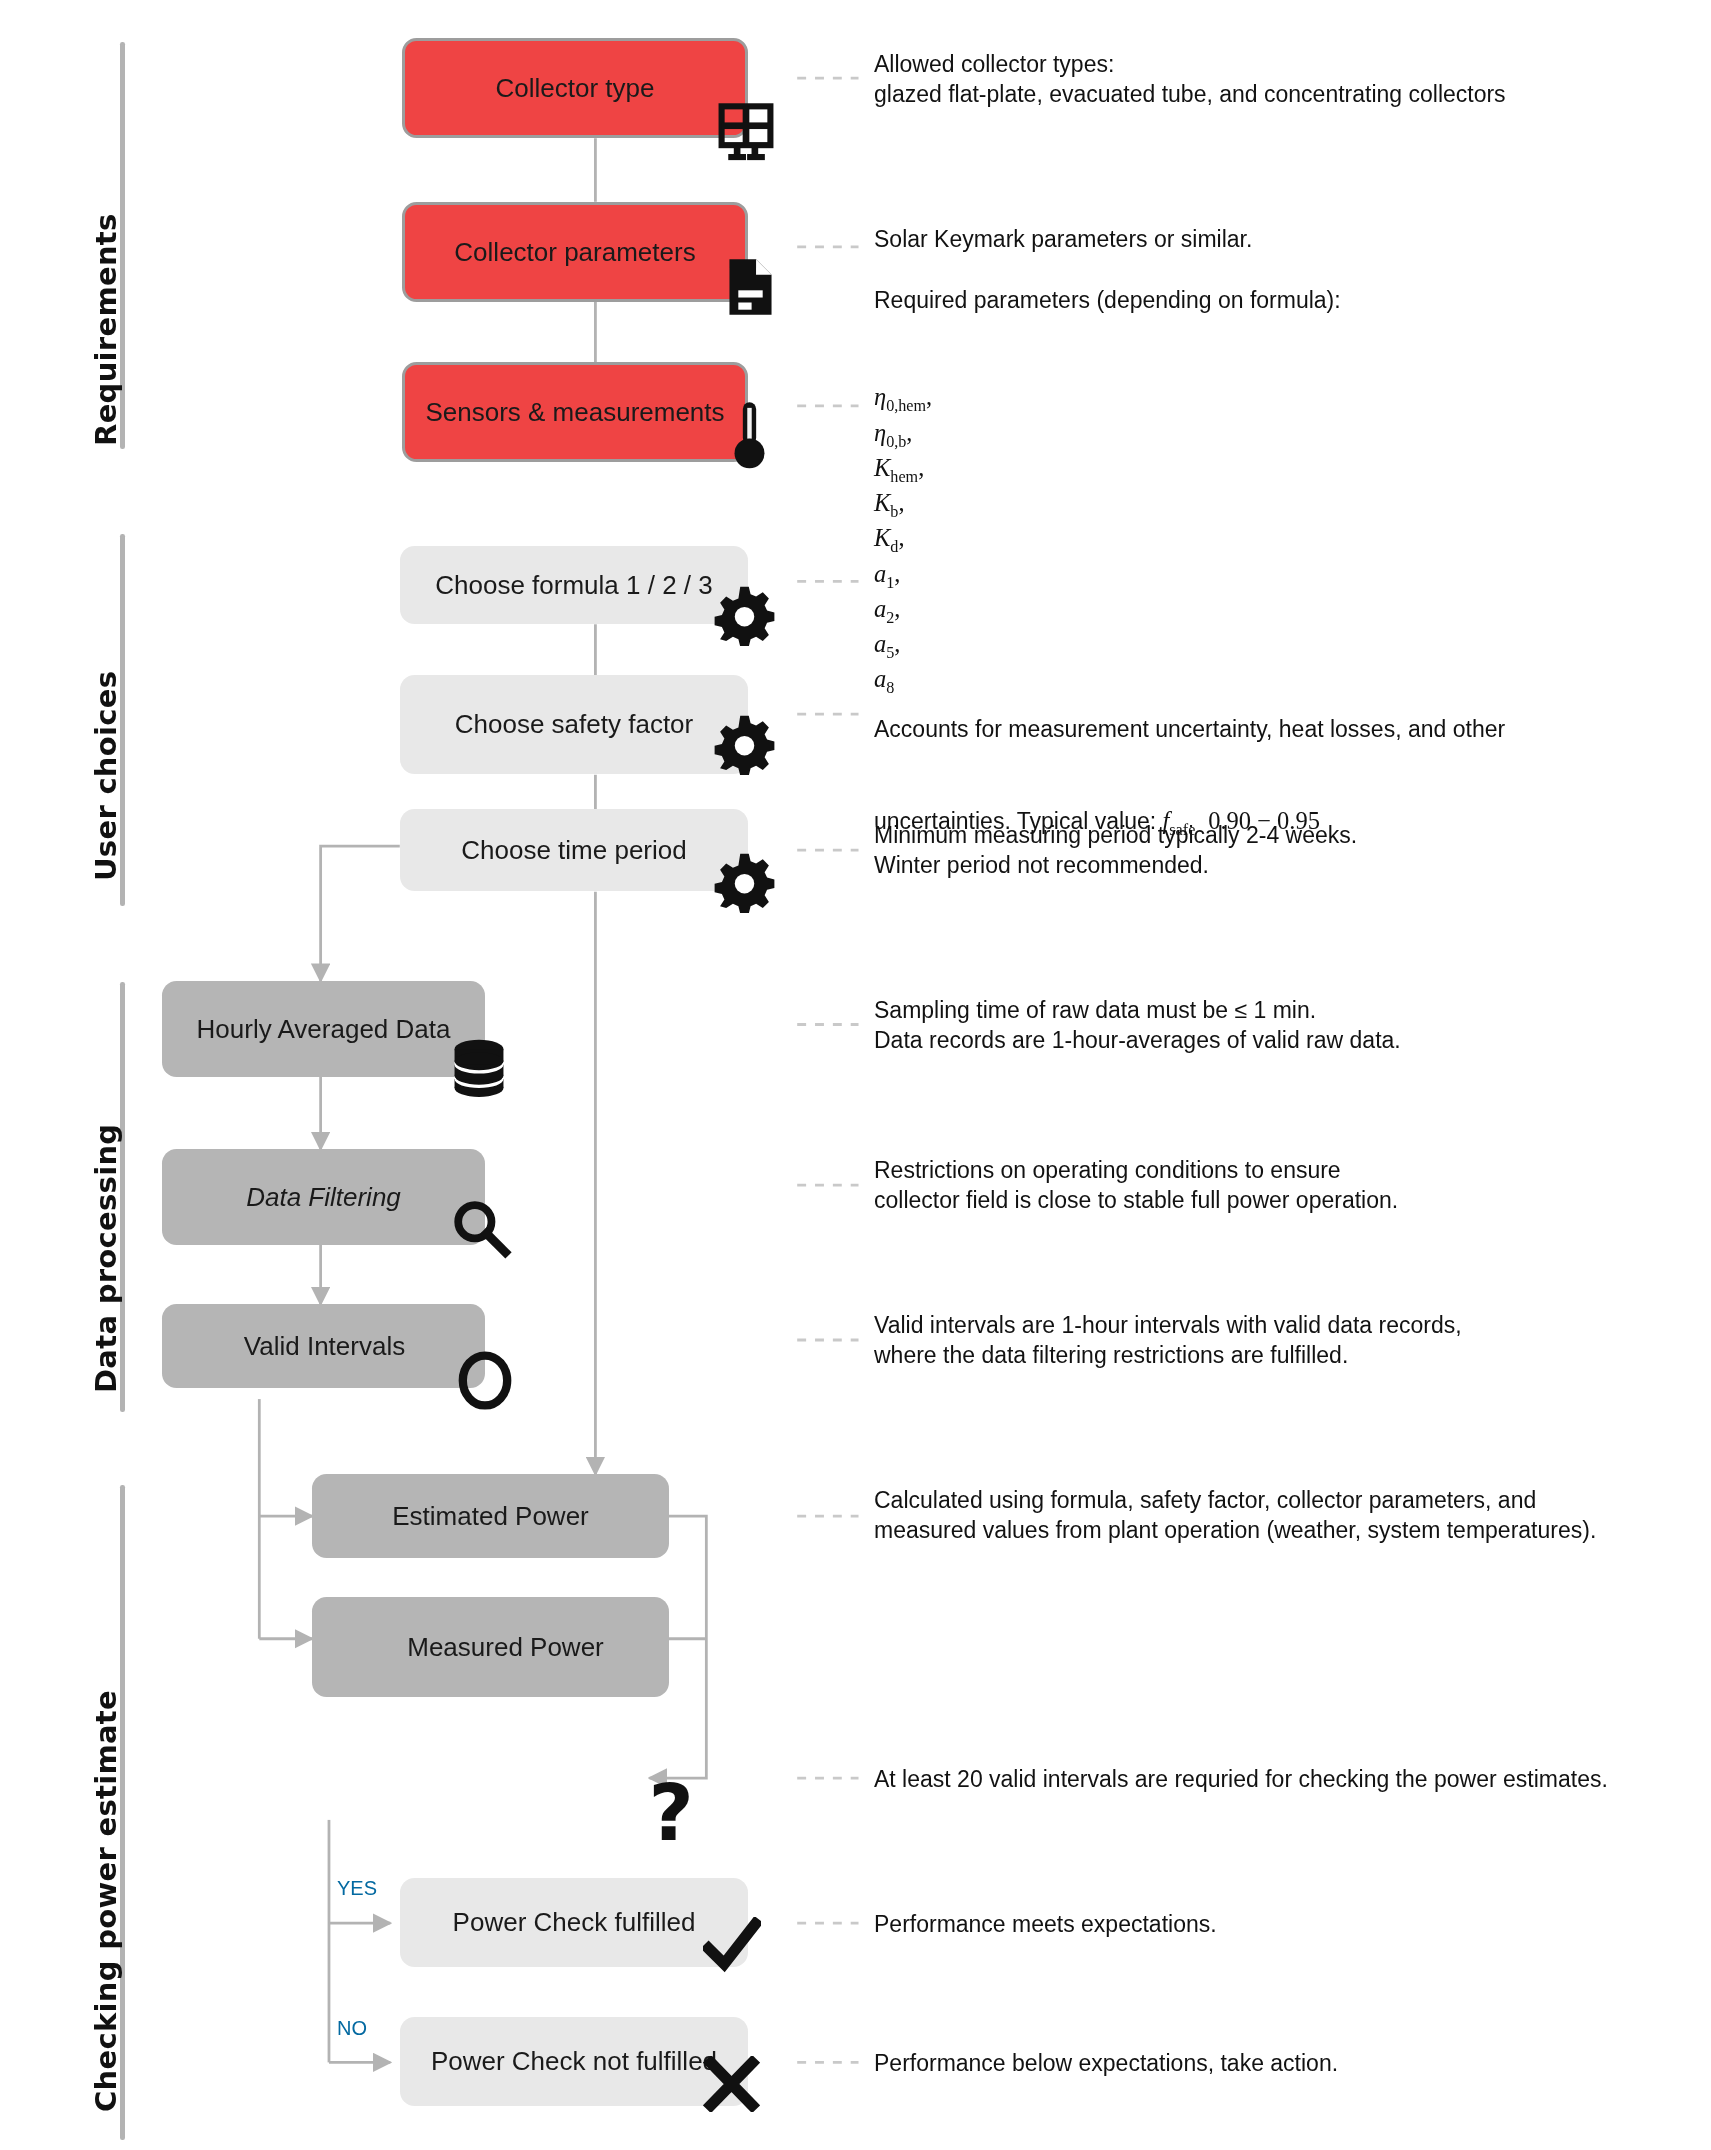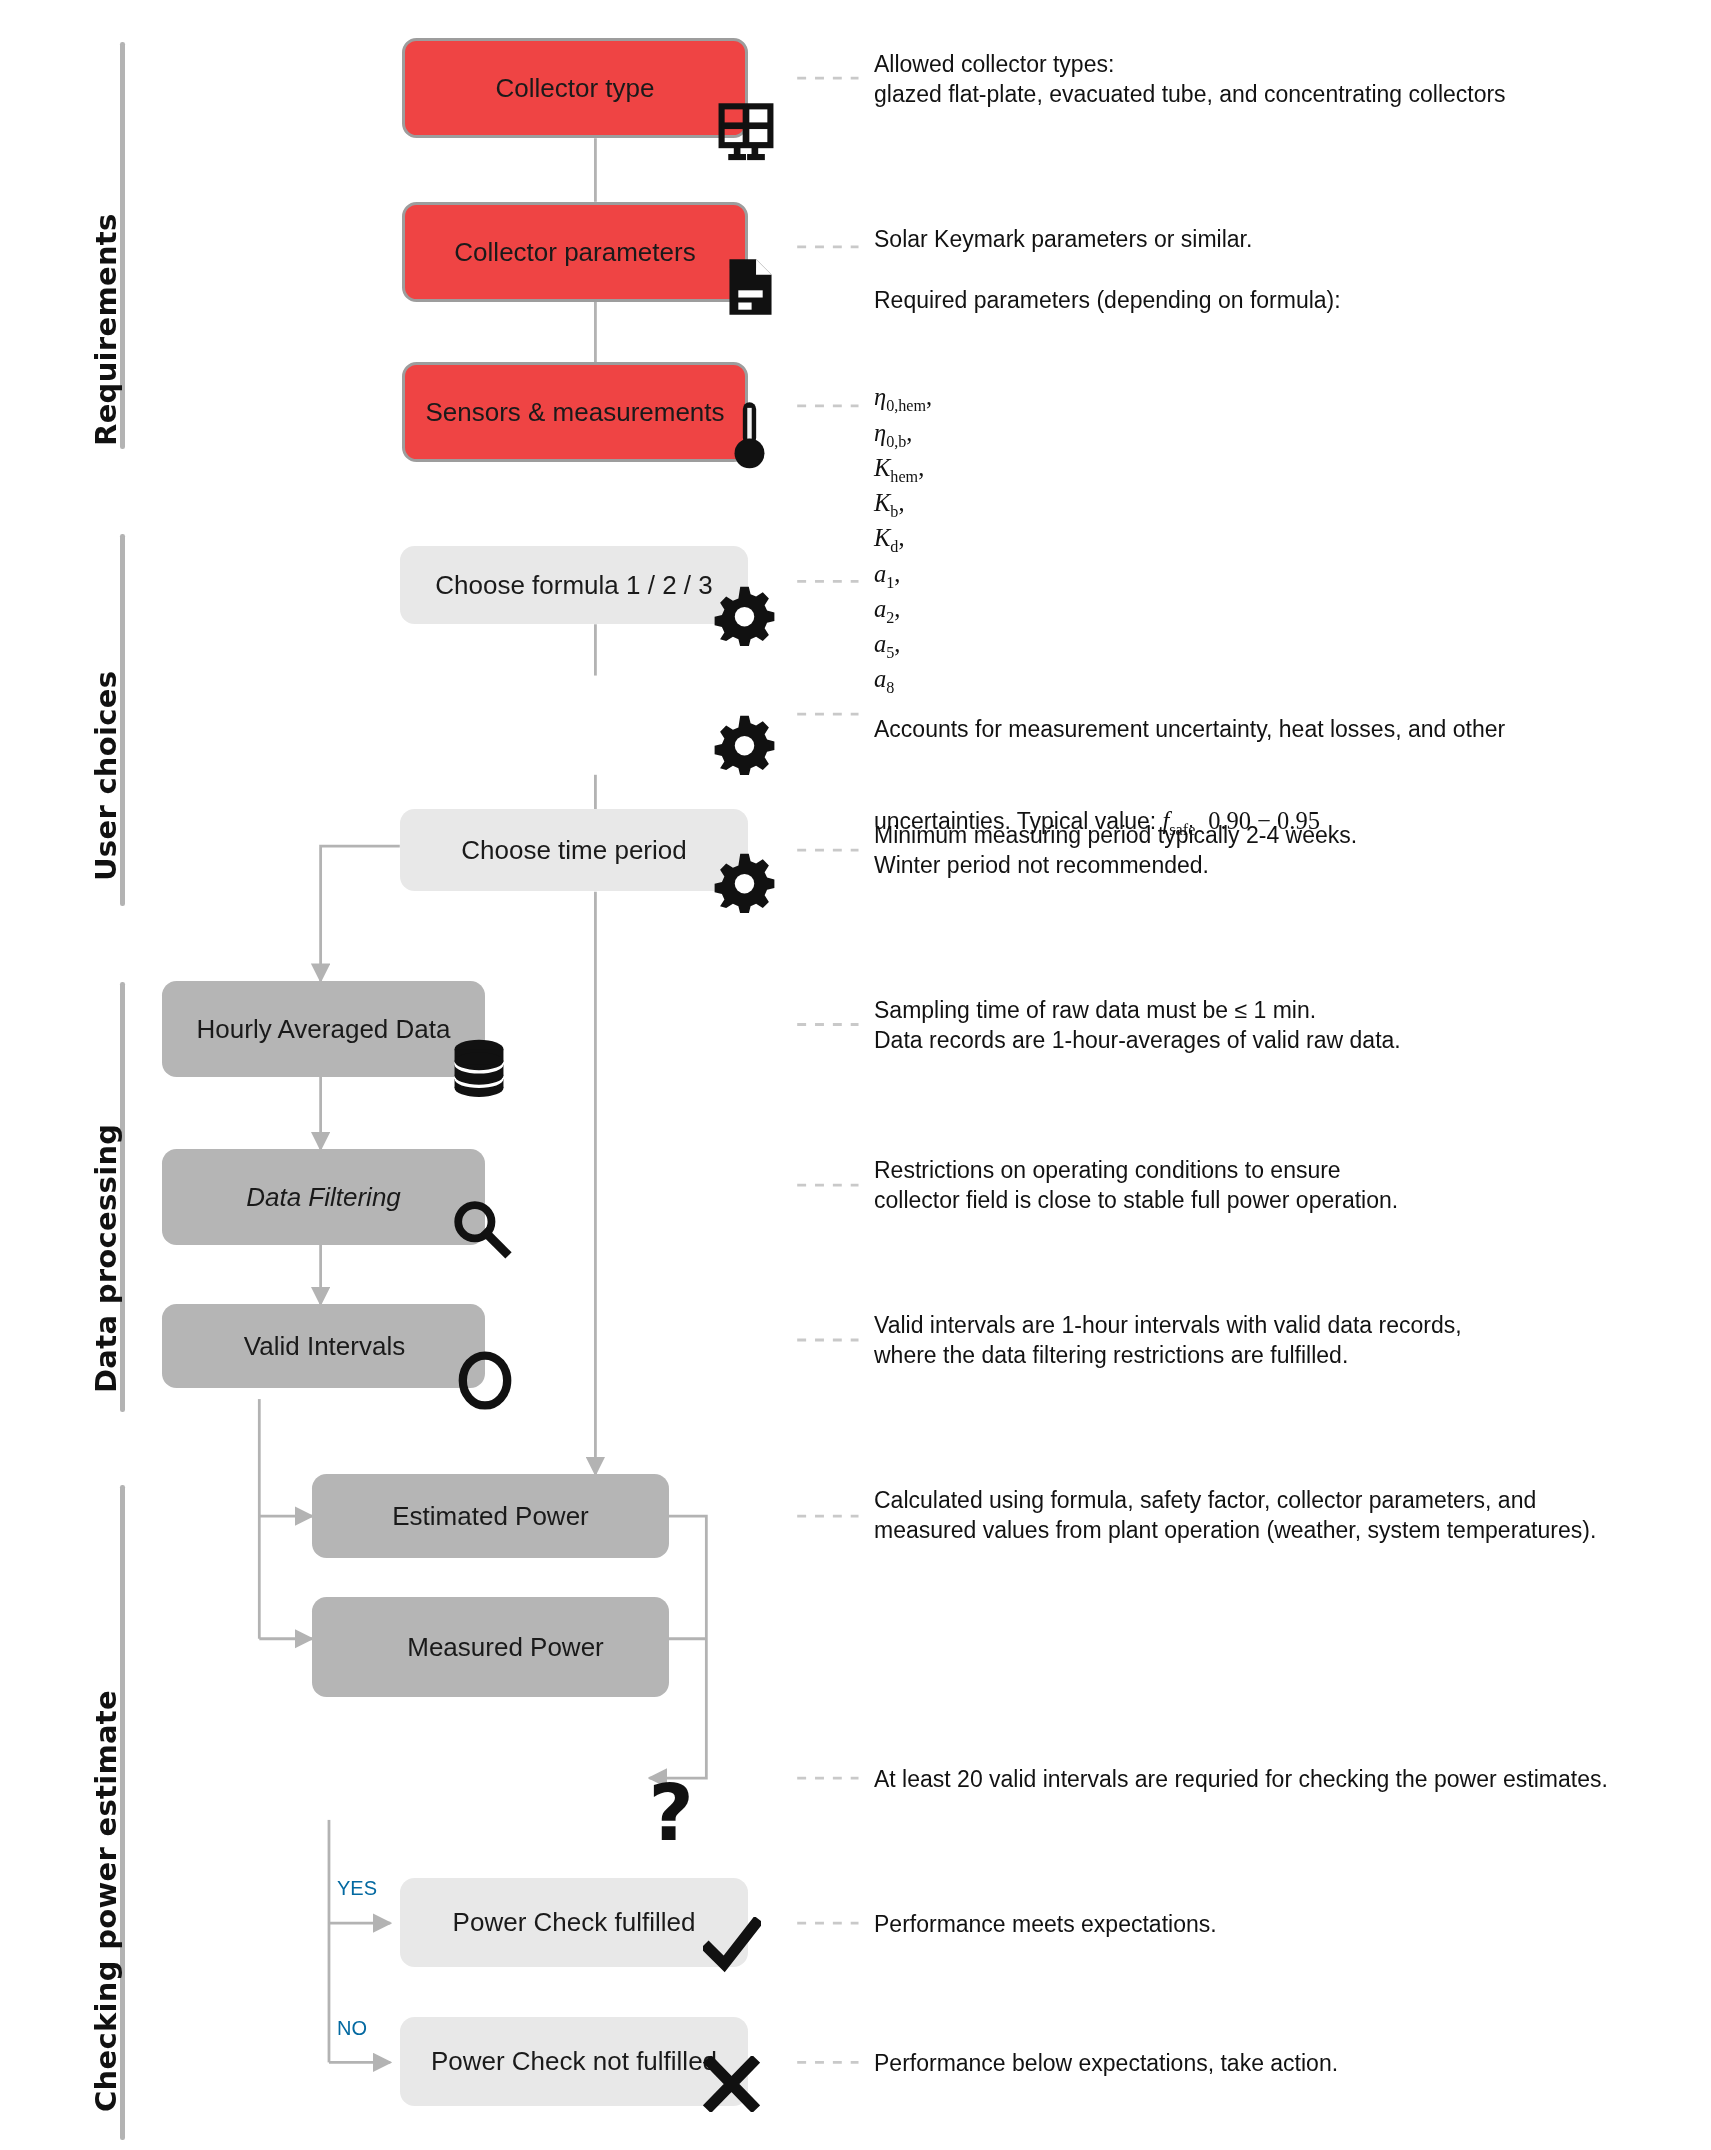--- a/index.html
+++ b/index.html
@@ -168,20 +168,23 @@
   <div class="node light" style="left:400px;top:546px;width:348px;height:78px;">
     <span class="lbl">Choose formula 1 / 2 / 3</span>
   </div>
   <div class="icon" style="left:714px;top:585px;">
     <svg width="61" height="61" viewBox="0 0 100 100">
       <path d="M43 3h14l3 12 9 4 11-7 10 10-7 11 4 9 12 3v14l-12 3-4 9 7 11-10 10-11-7-9 4-3 12H43l-3-12-9-4-11 7L10 89l7-11-4-9L1 66V52l12-3 4-9-7-11L20 19l11 7 9-4z" fill="#111"></path>
       <circle cx="50" cy="52" r="16" fill="#fff"></circle>
     </svg>
   </div>
 
+  <div class="node light" style="left:400px;top:675px;width:348px;height:99px;">
+    <span class="lbl">Choose safety factor</span>
+  </div>
   <div class="icon" style="left:714px;top:714px;">
     <svg width="61" height="61" viewBox="0 0 100 100">
       <path d="M43 3h14l3 12 9 4 11-7 10 10-7 11 4 9 12 3v14l-12 3-4 9 7 11-10 10-11-7-9 4-3 12H43l-3-12-9-4-11 7L10 89l7-11-4-9L1 66V52l12-3 4-9-7-11L20 19l11 7 9-4z" fill="#111"></path>
       <circle cx="50" cy="52" r="16" fill="#fff"></circle>
     </svg>
   </div>
 
   <div class="node light" style="left:400px;top:809px;width:348px;height:82px;">
     <span class="lbl">Choose time period</span>
   </div>

